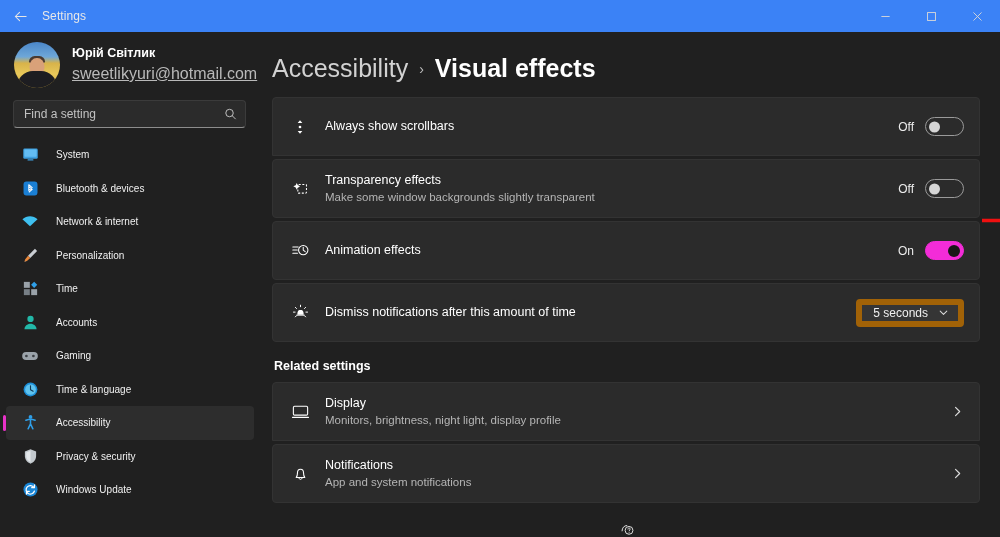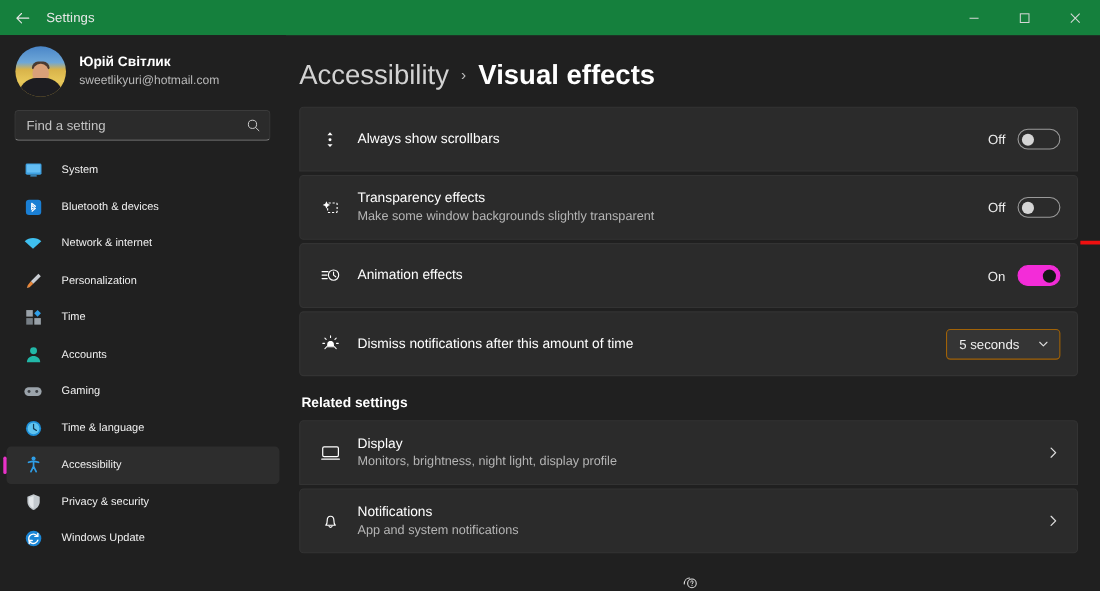--- a/index.html
+++ b/index.html
@@ -9,21 +9,21 @@
     font-family: "Liberation Sans", sans-serif;
     color: #ffffff;
     overflow: hidden;
   }
   #app { position: relative; width: 1000px; height: 537px; display: flex; flex-direction: column; }
 
   
   .titlebar {
     height: 32px; flex: 0 0 32px;
     display: flex; align-items: center;
-    background: #15803d;
+    background: #3b82f6;
   }
   .back-btn {
     width: 40px; height: 32px;
     display: flex; align-items: center; justify-content: center;
     color: #e6e6e6;
   }
   .back-btn svg { display: block; }
   .titlebar-title {
     font-size: 12px; color: #e8e8e8; letter-spacing: .1px;
     margin-left: 2px;
@@ -69,21 +69,21 @@
     background: #4a3a30;
   }
   .avatar .torso {
     position: absolute; left: 50%; bottom: -2px;
     transform: translateX(-50%);
     width: 40px; height: 19px; border-radius: 16px 16px 0 0;
     background: #1d1d21;
   }
   .acct-text { margin-left: 12px; line-height: 1.25; }
   .acct-name { font-size: 12.5px; font-weight: bold; color: #ffffff; }
-  .acct-mail { font-size: 11px; color: #b9b9b9; margin-top: 2px; }
+  .acct-mail { font-size: 16px; color: #b9b9b9; margin-top: 2px; text-decoration: underline; }
 
   .searchwrap { padding: 4px 14px 0 13px; }
   .searchbox {
     position: relative;
     height: 28px;
     background: #2b2b2b;
     border: 1px solid #3b3b3b;
     border-bottom: 1px solid #8d8d8d;
     border-radius: 4px;
     display: flex; align-items: center;
@@ -179,21 +179,21 @@
   .toggle.on .knob {
     position: absolute; right: 3px; top: 50%; transform: translateY(-50%);
     width: 12px; height: 12px; border-radius: 50%;
     background: #171717;
   }
 
   .dropdown {
     height: 28px;
     min-width: 104px;
     background: #353535;
-    border: 1px solid #a16207;
+    border: 6px solid #a16207;
     border-radius: 4px;
     display: flex; align-items: center; justify-content: space-between;
     padding: 0 9px 0 11px;
     gap: 10px;
   }
   .dropdown-value { font-size: 12px; color: #f0f0f0; }
   .dropdown-chev { color: #dcdcdc; display: flex; }
 
   .section-title {
     font-size: 12.5px; font-weight: bold; color: #ffffff;

